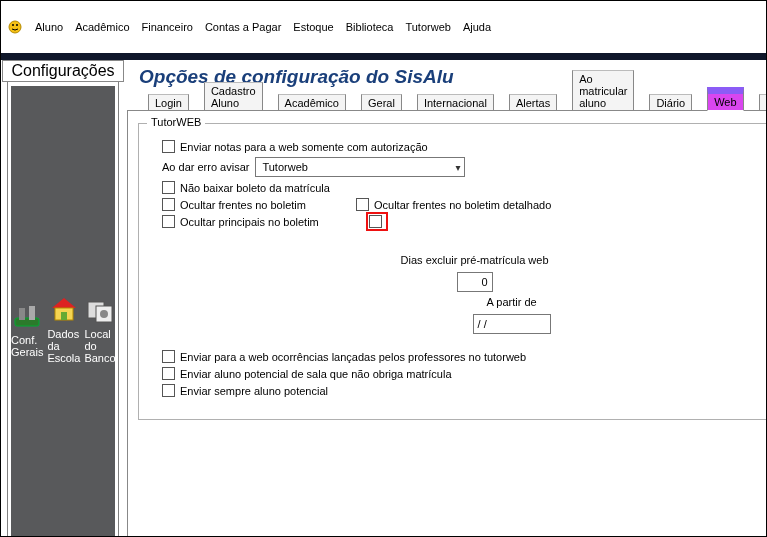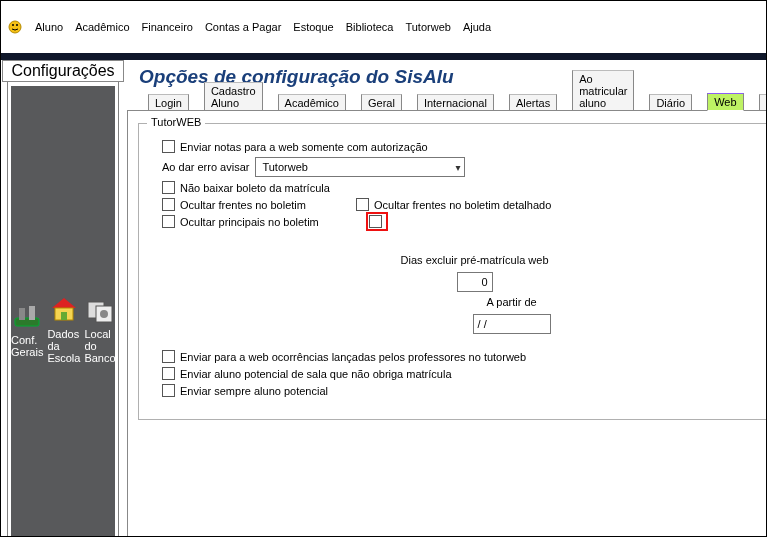--- a/index.html
+++ b/index.html
@@ -108,22 +108,22 @@
     border-left: 1px solid #888;
     border-right: 1px solid #888;
     cursor: default;
     position: relative;
     top: 1px;
     background: #f0f0f0;
     margin-left: 15px;
   }
   .tab:first-child { border-left: 1px solid #888; }
   .tab.active {
-    background: #bef264;
-    border-top: 1px solid #8b5cf6;
+    background: #d946ef;
+    border-top: 7px solid #8b5cf6;
     border-bottom: 1px solid #fff;
     z-index: 2;
   }
   .tab:not(.active) {
     border-top: 1px solid #bbb;
     background: #f4f4f4;
   }
   .panel {
     border: 1px solid #888;
     flex: 1;

